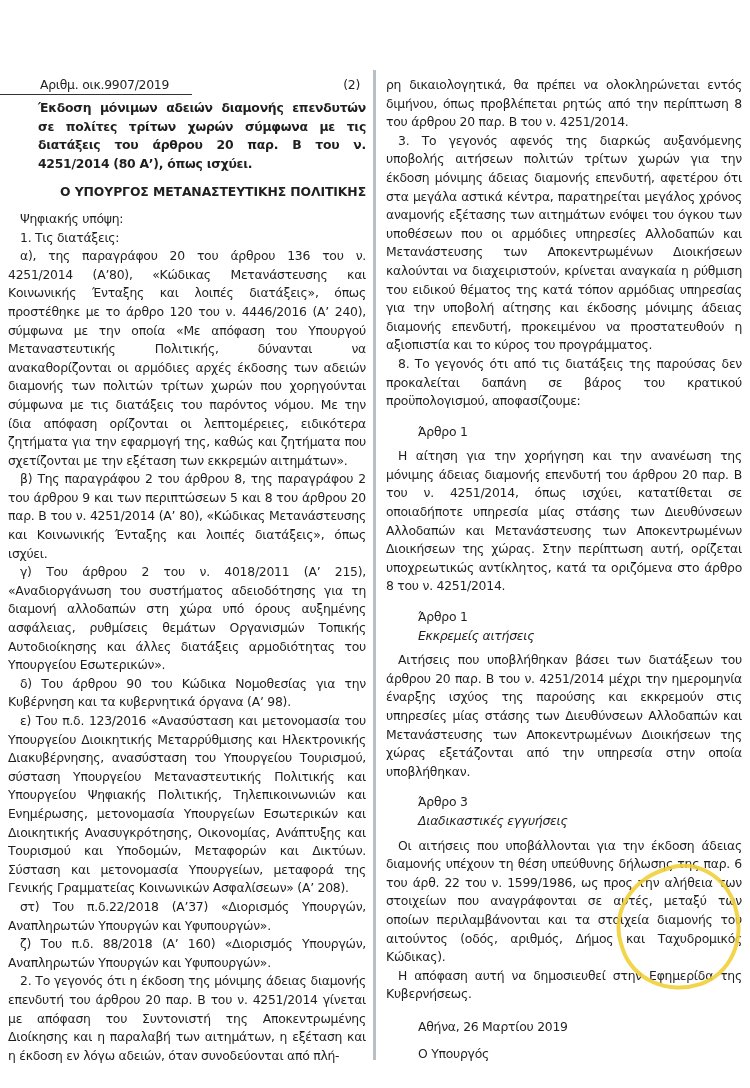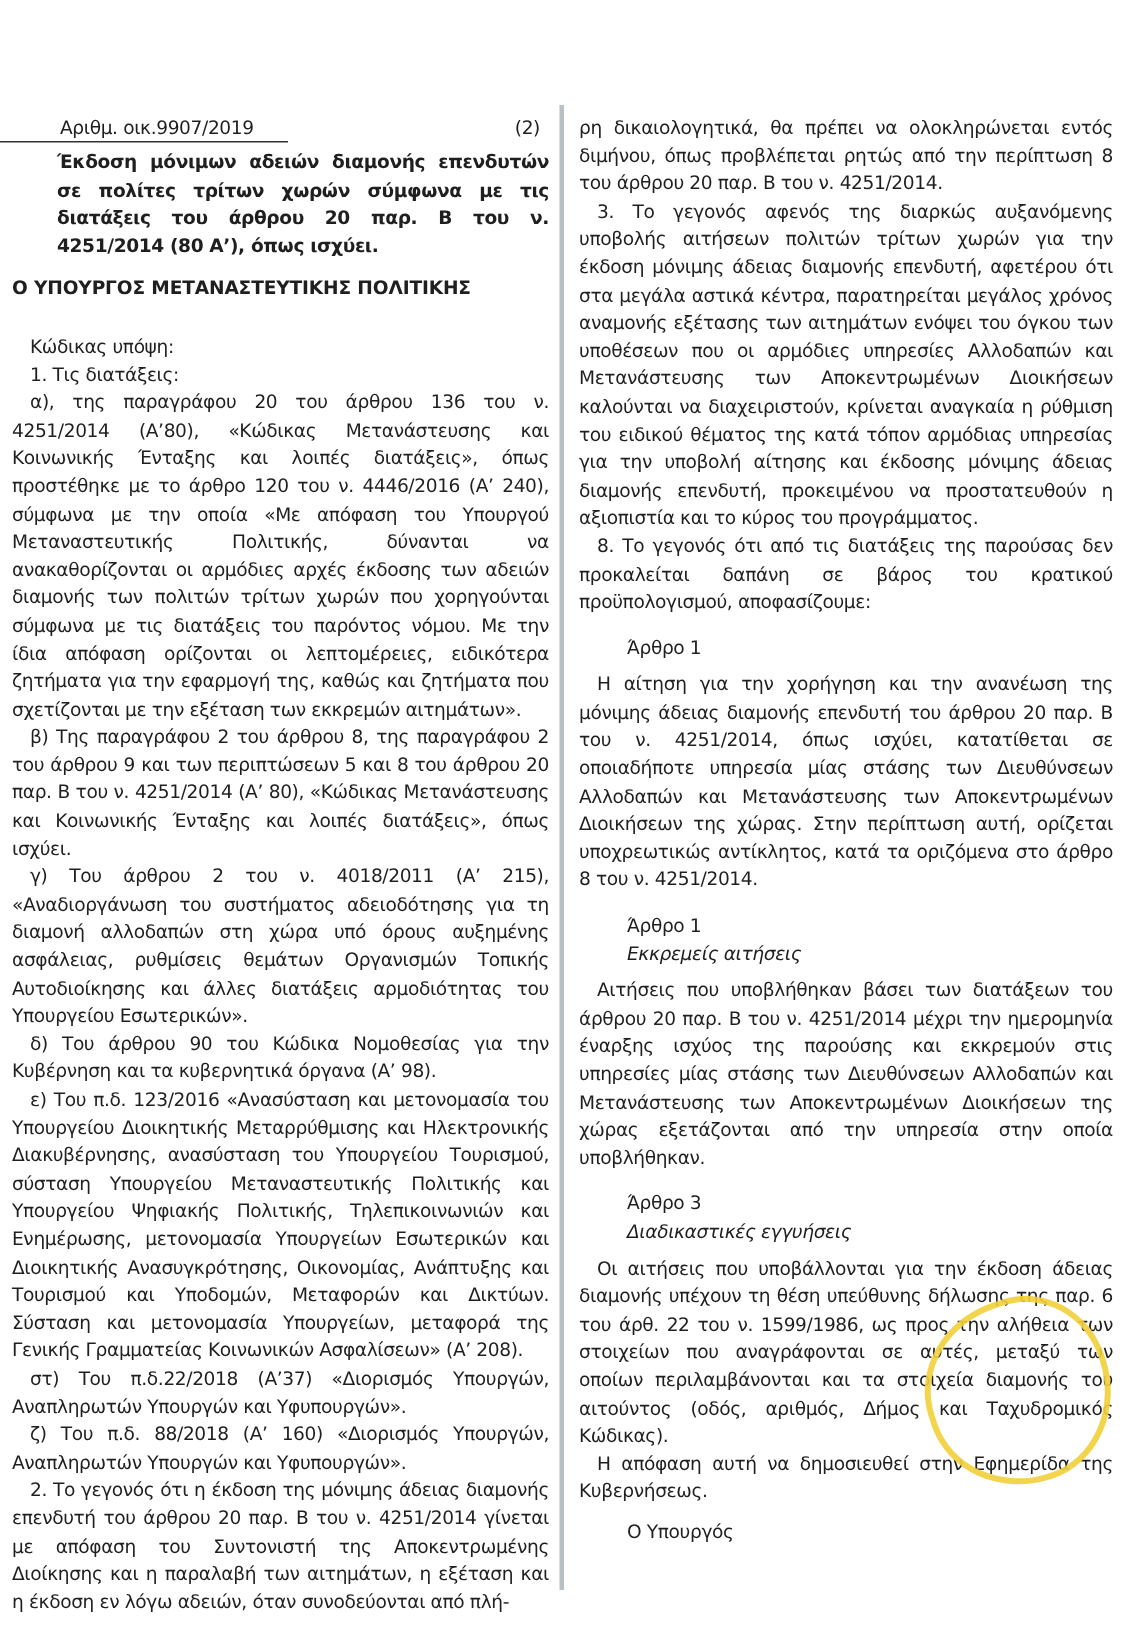--- a/index.html
+++ b/index.html
@@ -10,21 +10,21 @@
   .page { position: absolute; left: 0; top: 0; width: 750px; height: 1076px; }
   .col { position: absolute; top: 76px; font-size: 12.4px; line-height: 18.6px; letter-spacing: -0.25px; }
   .col-left { left: 8px; width: 358px; }
   .col-right { left: 386px; width: 356px; }
   .divider { position: absolute; left: 373px; top: 70px; width: 3px; height: 990px; background: #b8c0c6; }
   .header-wrap { position: relative; height: 19px; }
   .dec-no { position: absolute; left: 32px; top: 0; }
   .dec-idx { position: absolute; right: 6px; top: 0; }
   .dec-rule { position: absolute; left: -8px; top: 18px; width: 192px; height: 1px; background: #333; }
   .title { font-weight: bold; padding-left: 30px; margin-top: 4px; line-height: 18.6px; text-align: justify; }
-  .minister-heading { font-weight: bold; text-align: left; margin-top: 10px; margin-bottom: 20px; letter-spacing: -0.1px; }
+  .minister-heading { font-weight: bold; text-align: right; margin-top: 10px; margin-bottom: 8px; letter-spacing: -0.1px; }
   p { margin: 0; text-align: justify; text-indent: 12px; }
   p.noindent { text-indent: 0; }
   .article-head { padding-left: 32px; margin-top: 12px; text-indent: 0; }
   .article-sub { padding-left: 32px; text-indent: 0; margin-bottom: 6px; font-style: italic; }
   .sign { padding-left: 32px; text-indent: 0; }
   .sign.place { margin-top: 14px; }
   .sign.role { margin-top: 8px; }
   .annotation {
     position: absolute; left: 617px; top: 866px; width: 124px; height: 124px;
     border: 4px solid #f2cf3a; border-radius: 55% 45% 50% 55% / 50% 48% 55% 50%;
@@ -40,21 +40,21 @@
 
   <div class="col col-left">
     <div class="header-wrap">
       <span class="dec-no">Αριθμ. οικ.9907/2019</span>
       <span class="dec-idx">(2)</span>
       <div class="dec-rule"></div>
     </div>
     <div class="title">Έκδοση μόνιμων αδειών διαμονής επενδυτών σε πολίτες τρίτων χωρών σύμφωνα με τις διατάξεις του άρθρου 20 παρ. Β του ν. 4251/2014 (80 Α’), όπως ισχύει.</div>
     <div class="minister-heading">Ο ΥΠΟΥΡΓΟΣ ΜΕΤΑΝΑΣΤΕΥΤΙΚΗΣ ΠΟΛΙΤΙΚΗΣ</div>
 
-    <p>Κώδικας υπόψη:</p>
+    <p>Ψηφιακής υπόψη:</p>
     <p>1. Τις διατάξεις:</p>
     <p>α), της παραγράφου 20 του άρθρου 136 του ν. 4251/2014 (Α’80), «Κώδικας Μετανάστευσης και Κοινωνικής Ένταξης και λοιπές διατάξεις», όπως προστέθηκε με το άρθρο 120 του ν. 4446/2016 (Α’ 240), σύμφωνα με την οποία «Με απόφαση του Υπουργού Μεταναστευτικής Πολιτικής, δύνανται να ανακαθορίζονται οι αρμόδιες αρχές έκδοσης των αδειών διαμονής των πολιτών τρίτων χωρών που χορηγούνται σύμφωνα με τις διατάξεις του παρόντος νόμου. Με την ίδια απόφαση ορίζονται οι λεπτομέρειες, ειδικότερα ζητήματα για την εφαρμογή της, καθώς και ζητήματα που σχετίζονται με την εξέταση των εκκρεμών αιτημάτων».</p>
     <p>β) Της παραγράφου 2 του άρθρου 8, της παραγράφου 2 του άρθρου 9 και των περιπτώσεων 5 και 8 του άρθρου 20 παρ. Β του ν. 4251/2014 (Α’ 80), «Κώδικας Μετανάστευσης και Κοινωνικής Ένταξης και λοιπές διατάξεις», όπως ισχύει.</p>
     <p>γ) Του άρθρου 2 του ν. 4018/2011 (Α’ 215), «Αναδιοργάνωση του συστήματος αδειοδότησης για τη διαμονή αλλοδαπών στη χώρα υπό όρους αυξημένης ασφάλειας, ρυθμίσεις θεμάτων Οργανισμών Τοπικής Αυτοδιοίκησης και άλλες διατάξεις αρμοδιότητας του Υπουργείου Εσωτερικών».</p>
     <p>δ) Του άρθρου 90 του Κώδικα Νομοθεσίας για την Κυβέρνηση και τα κυβερνητικά όργανα (Α’ 98).</p>
     <p>ε) Του π.δ. 123/2016 «Ανασύσταση και μετονομασία του Υπουργείου Διοικητικής Μεταρρύθμισης και Ηλεκτρονικής Διακυβέρνησης, ανασύσταση του Υπουργείου Τουρισμού, σύσταση Υπουργείου Μεταναστευτικής Πολιτικής και Υπουργείου Ψηφιακής Πολιτικής, Τηλεπικοινωνιών και Ενημέρωσης, μετονομασία Υπουργείων Εσωτερικών και Διοικητικής Ανασυγκρότησης, Οικονομίας, Ανάπτυξης και Τουρισμού και Υποδομών, Μεταφορών και Δικτύων. Σύσταση και μετονομασία Υπουργείων, μεταφορά της Γενικής Γραμματείας Κοινωνικών Ασφαλίσεων» (Α’ 208).</p>
     <p>στ) Του π.δ.22/2018 (Α’37) «Διορισμός Υπουργών, Αναπληρωτών Υπουργών και Υφυπουργών».</p>
     <p>ζ) Του π.δ. 88/2018 (Α’ 160) «Διορισμός Υπουργών, Αναπληρωτών Υπουργών και Υφυπουργών».</p>
     <p>2. Το γεγονός ότι η έκδοση της μόνιμης άδειας διαμονής επενδυτή του άρθρου 20 παρ. Β του ν. 4251/2014 γίνεται με απόφαση του Συντονιστή της Αποκεντρωμένης Διοίκησης και η παραλαβή των αιτημάτων, η εξέταση και η έκδοση εν λόγω αδειών, όταν συνοδεύονται από πλή-</p>
   </div>
@@ -76,19 +76,20 @@
     </div>
 
     <div>
       <p class="article-head">Άρθρο 3</p>
       <p class="article-sub">Διαδικαστικές εγγυήσεις</p>
       <p>Οι αιτήσεις που υποβάλλονται για την έκδοση άδειας διαμονής υπέχουν τη θέση υπεύθυνης δήλωσης της παρ. 6 του άρθ. 22 του ν. 1599/1986, ως προς την αλήθεια των στοιχείων που αναγράφονται σε αυτές, μεταξύ των οποίων περιλαμβάνονται και τα στοιχεία διαμονής του αιτούντος (οδός, αριθμός, Δήμος και Ταχυδρομικός Κώδικας).</p>
       <p>Η απόφαση αυτή να δημοσιευθεί στην Εφημερίδα της Κυβερνήσεως.</p>
     </div>
 
     <div>
+      <p class="sign place">Αθήνα, 26 Μαρτίου 2019</p>
       <p class="sign role">Ο Υπουργός</p>
 
     </div>
   </div>
 
   <div class="annotation" style="border-color: rgb(242, 207, 58);"></div>
 </div>
 
 </body></html>

